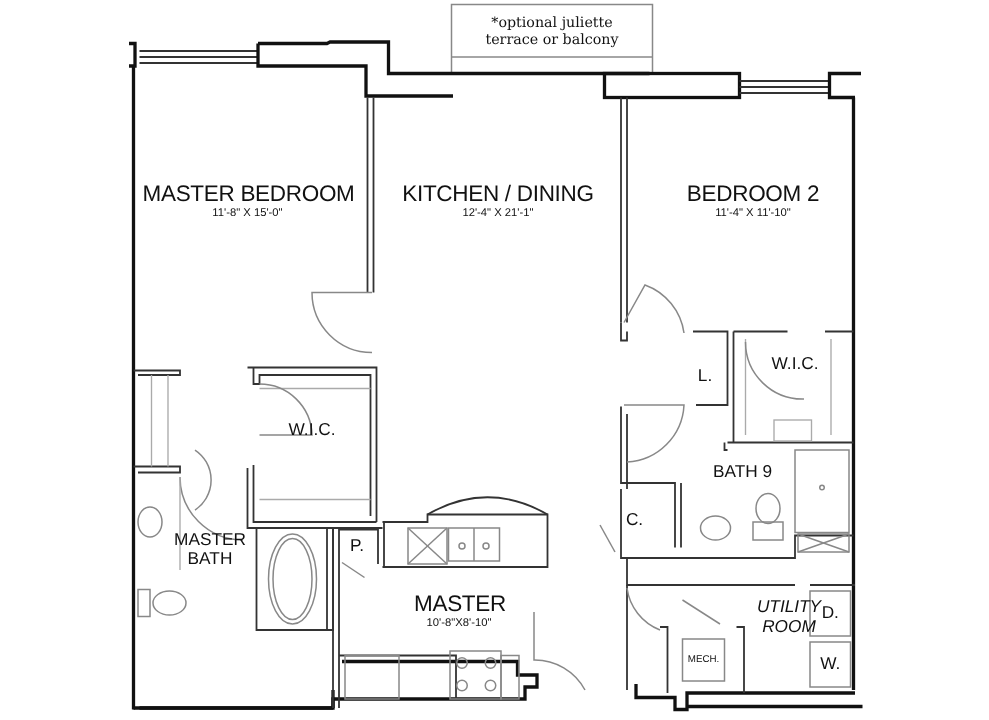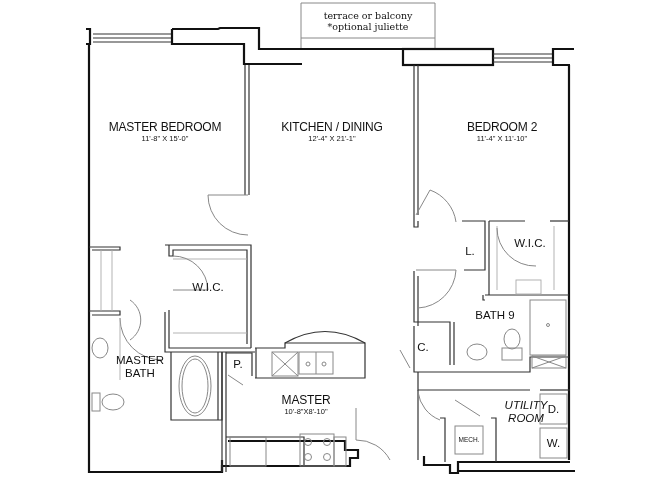--- a/index.html
+++ b/index.html
@@ -3,21 +3,21 @@
   <meta charset="utf-8">
   <style>
     html, body { margin: 0; padding: 0; background: #ffffff; }
     body { width: 659px; height: 480px; position: relative; overflow: hidden; font-family: "Liberation Sans", sans-serif; }
     svg { position: absolute; left: 0; top: 0; }
     .wall { fill: none; stroke: #111; stroke-width: 2.2; }
     .wall-thin { fill: none; stroke: #333; stroke-width: 1.2; }
     .fix { fill: none; stroke: #888; stroke-width: 1; }
     .fix-light { fill: none; stroke: #aaa; stroke-width: 0.9; }
     .lbl { position: absolute; text-align: center; color: #111; line-height: 1.15; white-space: nowrap; }
-    .room { font-size: 12px; letter-spacing: -0.2px; text-align: center; }
+    .room { font-size: 15px; letter-spacing: -0.2px; text-align: center; }
     .dim { font-size: 7.5px; }
     .small { font-size: 11.5px; }
     .tiny { font-size: 6.5px; }
     .note { font-size: 9.5px; font-family: "DejaVu Serif", serif; }
   </style>
 </head>
 <body>
 
 <svg width="659" height="480" viewBox="0 0 659 480">
 
@@ -152,22 +152,22 @@
     <ellipse class="fix" cx="195" cy="386" rx="16" ry="30"></ellipse>
     <ellipse class="fix" cx="195" cy="386" rx="13" ry="27"></ellipse>
     <ellipse class="fix" cx="100" cy="348" rx="8" ry="10"></ellipse>
     <ellipse class="fix" cx="113" cy="402" rx="11" ry="8"></ellipse>
     <rect class="fix" x="92" y="393" width="8" height="18"></rect>
     <line class="fix-light" x1="120" y1="318" x2="120" y2="380"></line>
   </g>
 </svg>
 
 <div class="lbl note" style="left:301px;top:11px;width:134px;">
+  <div>*optional juliette</div>
   <div>terrace or balcony</div>
-  <div>*optional juliette</div>
 </div>
 
 <div class="lbl" style="left:95px;top:121px;width:140px;">
   <div class="room">MASTER BEDROOM</div>
   <div class="dim">11'-8" X 15'-0"</div>
 </div>
 <div class="lbl" style="left:262px;top:121px;width:140px;">
   <div class="room">KITCHEN / DINING</div>
   <div class="dim">12'-4" X 21'-1"</div>
 </div>

